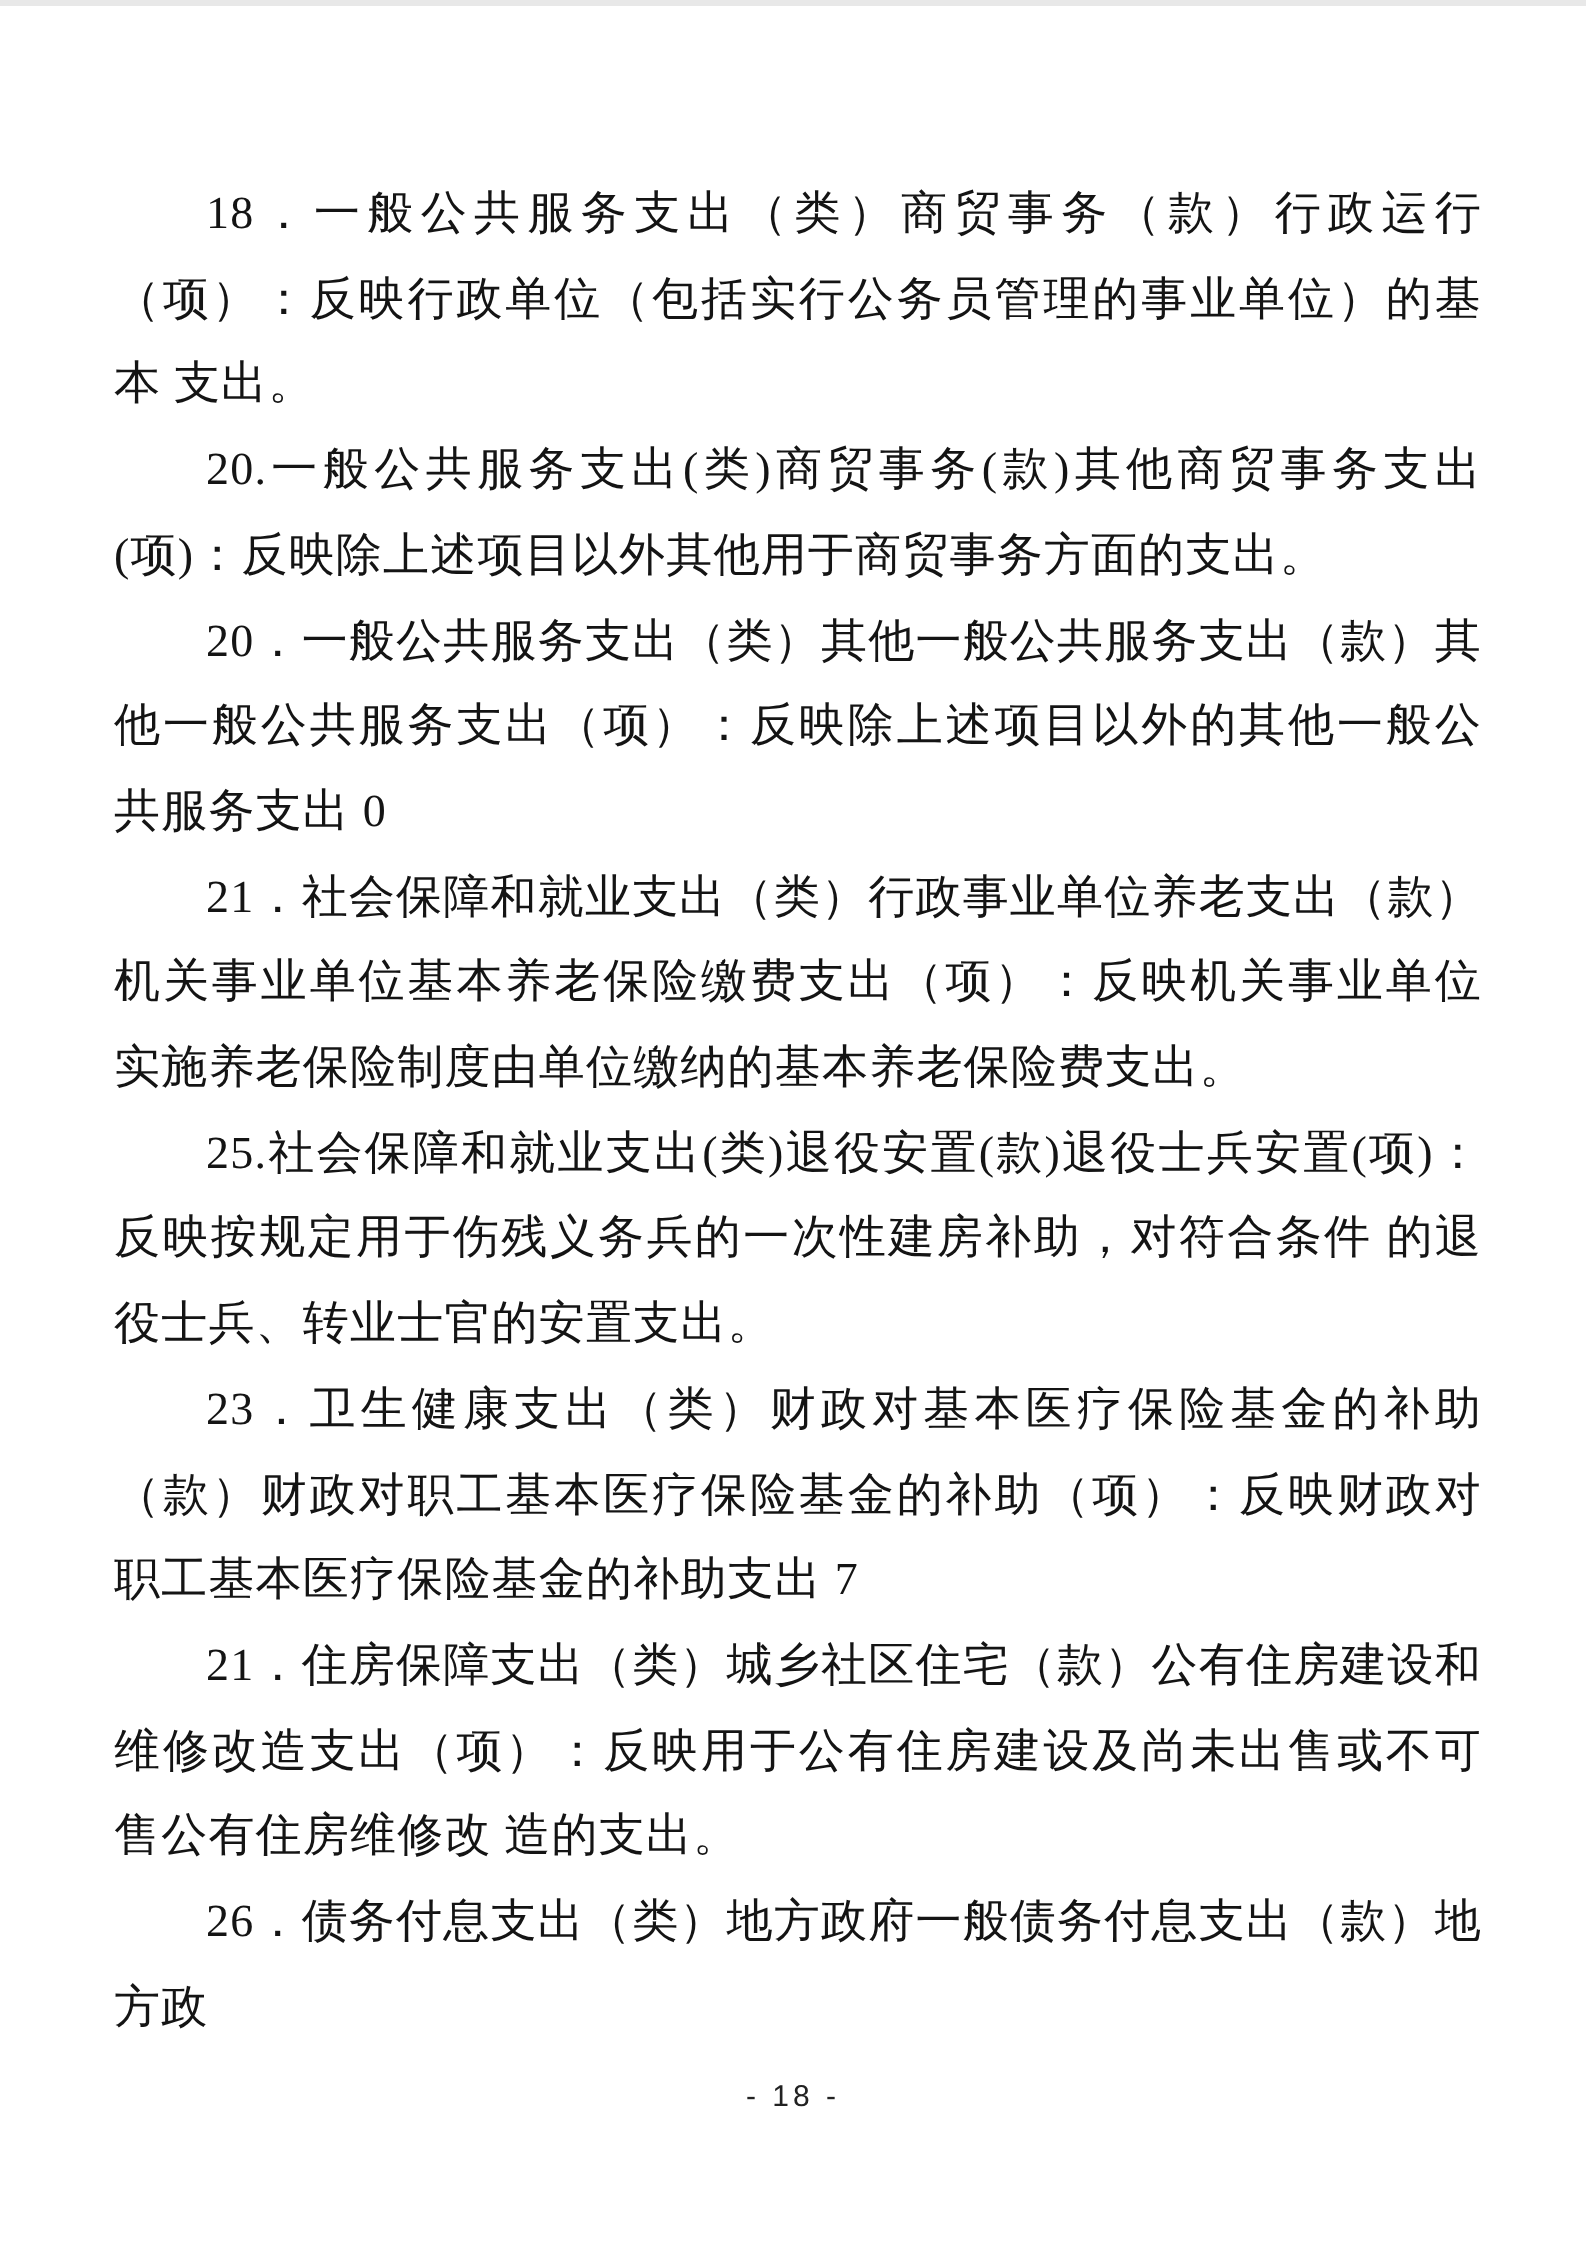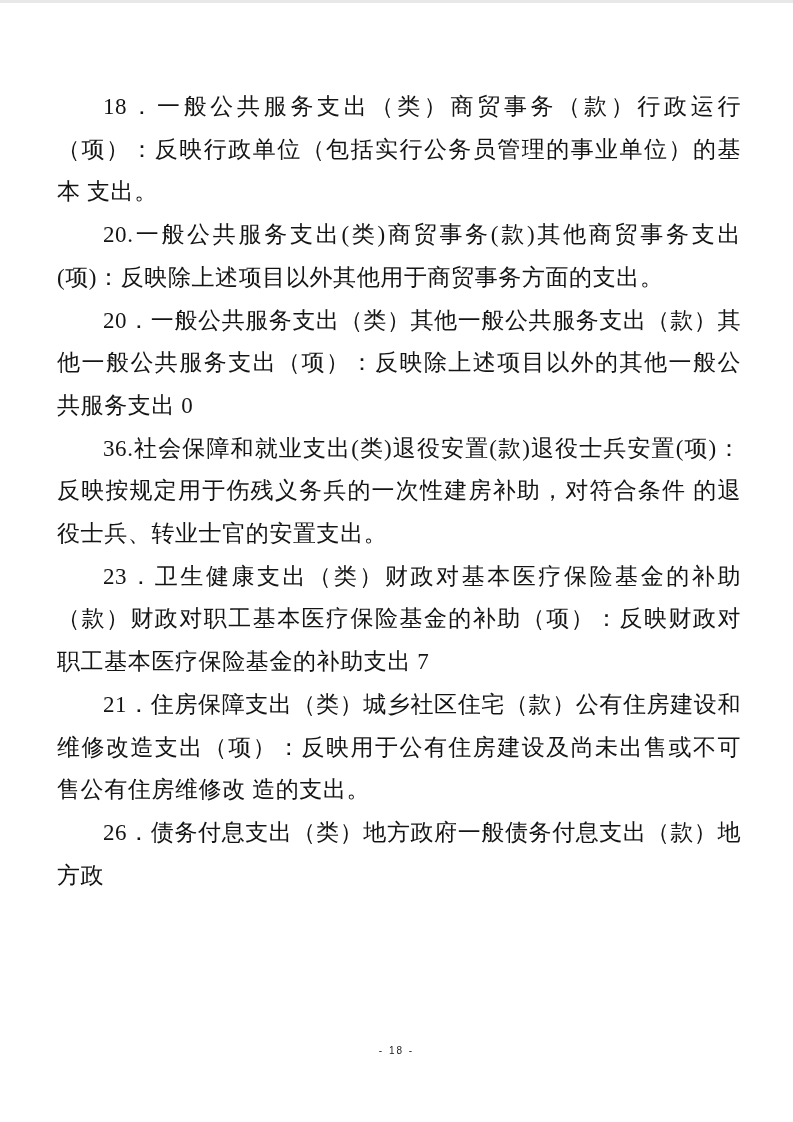--- a/index.html
+++ b/index.html
@@ -36,34 +36,35 @@
   }
   .footer {
     position: absolute;
     left: 0;
     right: 0;
     top: 1037px;
     text-align: center;
   }
   .page-number {
     font-family: "Liberation Sans", "DejaVu Sans", sans-serif;
-    font-size: 10px;
+    font-size: 15px;
     letter-spacing: 2px;
     color: #222222;
   }
 </style>
 </head>
 <body>
 
 <div class="page">
   <div class="doc-body">
     <p class="para">18．一般公共服务支出（类）商贸事务（款）行政运行（项）：反映行政单位（包括实行公务员管理的事业单位）的基本 支出。</p>
     <p class="para">20.一般公共服务支出(类)商贸事务(款)其他商贸事务支出(项)：反映除上述项目以外其他用于商贸事务方面的支出。</p>
     <p class="para">20．一般公共服务支出（类）其他一般公共服务支出（款）其他一般公共服务支出（项）：反映除上述项目以外的其他一般公共服务支出 0</p>
-    <p class="para">36.社会保障和就业支出(类)退役安置(款)退役士兵安置(项)：反映按规定用于伤残义务兵的一次性建房补助，对符合条件 的退役士兵、转业士官的安置支出。</p>
+    <p class="para">21．社会保障和就业支出（类）行政事业单位养老支出（款）机关事业单位基本养老保险缴费支出（项）：反映机关事业单位实施养老保险制度由单位缴纳的基本养老保险费支出。</p>
+    <p class="para">25.社会保障和就业支出(类)退役安置(款)退役士兵安置(项)：反映按规定用于伤残义务兵的一次性建房补助，对符合条件 的退役士兵、转业士官的安置支出。</p>
     <p class="para">23．卫生健康支出（类）财政对基本医疗保险基金的补助（款）财政对职工基本医疗保险基金的补助（项）：反映财政对职工基本医疗保险基金的补助支出 7</p>
     <p class="para">21．住房保障支出（类）城乡社区住宅（款）公有住房建设和维修改造支出（项）：反映用于公有住房建设及尚未出售或不可售公有住房维修改 造的支出。</p>
     <p class="para">26．债务付息支出（类）地方政府一般债务付息支出（款）地方政</p>
   </div>
   <div class="footer">
     <span class="page-number">- 18 -</span>
   </div>
 </div>
 
 </body></html>

